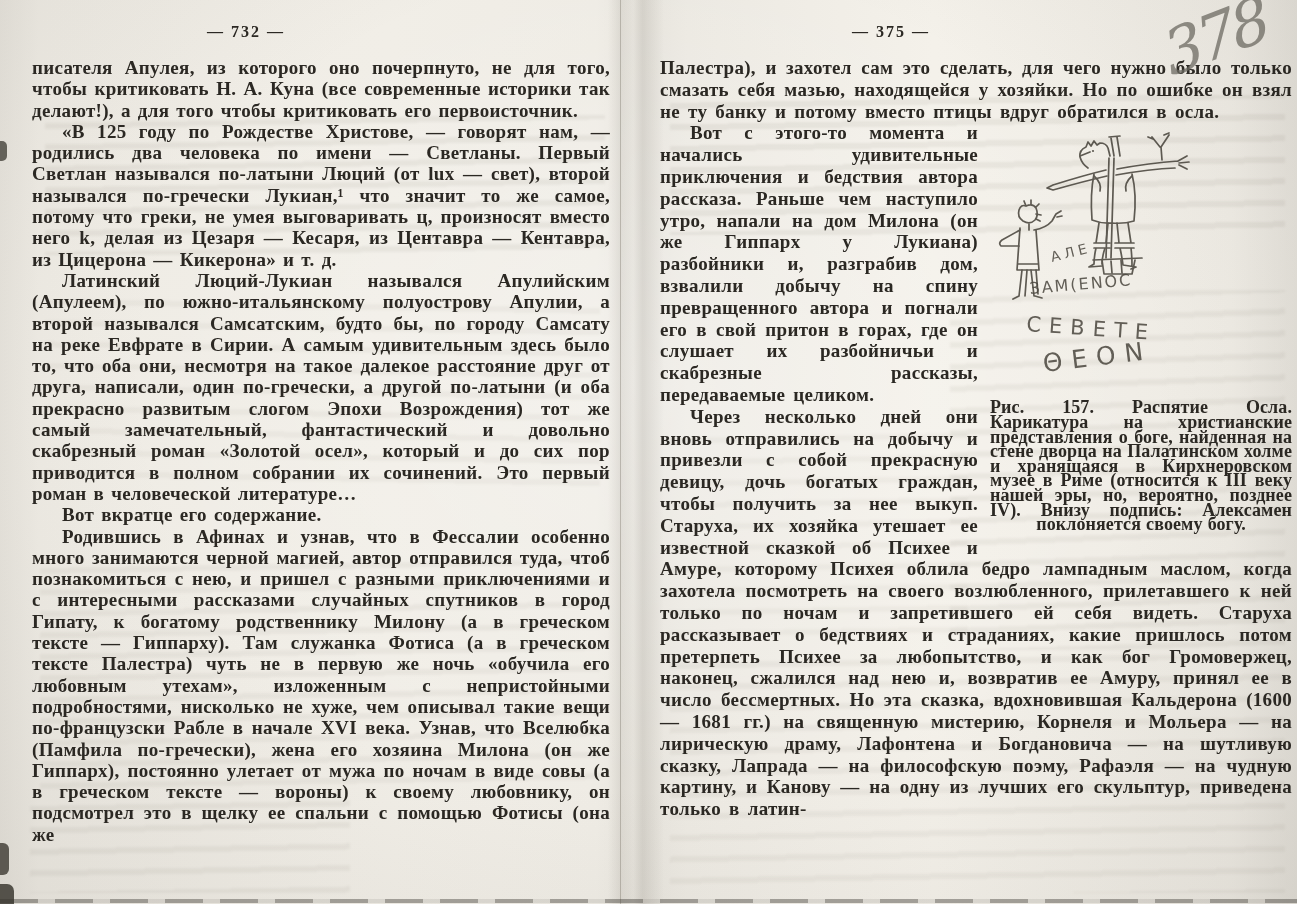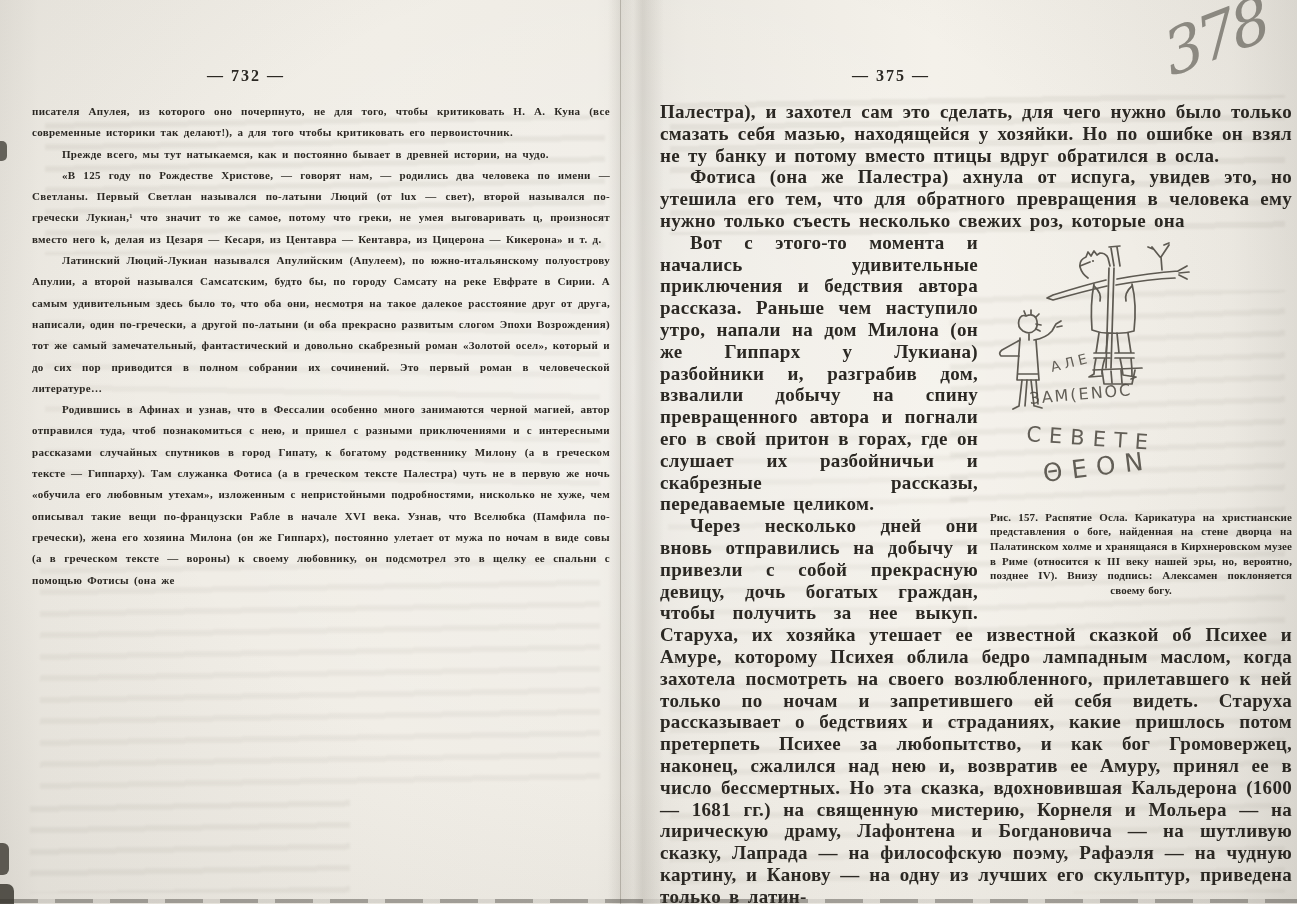--- a/index.html
+++ b/index.html
@@ -18,38 +18,38 @@
     background:linear-gradient(90deg, rgba(90,84,72,0) 0, rgba(90,84,72,.10) 22%, rgba(130,124,110,.04) 45%, rgba(90,84,72,.13) 62%, rgba(90,84,72,0) 100%);}
   .gutter-line{position:absolute;left:620px;top:0;width:1px;height:904px;z-index:2;background:rgba(85,78,66,.28);filter:blur(.6px);}
   
   .smudge{position:absolute;background:#45423b;z-index:4;}
   .smudge.a{left:0;top:141px;width:7px;height:20px;border-radius:0 5px 5px 0;opacity:.8;}
   .smudge.b{left:0;top:843px;width:9px;height:32px;border-radius:0 6px 6px 0;opacity:.85;}
   .smudge.c{left:0;top:884px;width:14px;height:20px;border-radius:0 7px 0 0;opacity:.9;}
   .bottom-band{position:absolute;left:0;top:899px;width:1297px;height:4px;z-index:4;opacity:.55;filter:blur(.5px);
     background:repeating-linear-gradient(90deg, rgba(55,52,46,.75) 0 38px, rgba(55,52,46,.18) 38px 55px);}
   
-  .page{position:absolute;top:22px;z-index:3;margin-top:44px;}
+  .page{position:absolute;top:22px;z-index:3;}
   .page-left{left:32px;width:578px;}
   .page-right{left:660px;width:632px;}
   .page-number{font-size:16px;font-weight:bold;letter-spacing:2px;text-align:center;line-height:20px;margin-bottom:15px;}
   .page-left  .page-number{transform:translateX(-75px);}
   .page-right .page-number{transform:translateX(-85px);}
   .page p{margin:0;text-align:justify;font-weight:bold;}
-  .page-left  p{font-size:11px;line-height:21.3px;word-spacing:2px;letter-spacing:.3px;}
+  .page-left  p{font-size:19px;line-height:21.3px;word-spacing:2px;letter-spacing:.3px;}
   .page-right p{font-size:19px;line-height:21.8px;word-spacing:3px;letter-spacing:.3px;}
   .indent{text-indent:30px;}
   .cont{text-indent:0;}
   
   .footnote-block{position:absolute;left:0;top:822px;width:578px;}
   .footnote-rule{width:88px;height:1.5px;background:#3a362f;margin-left:-18px;}
   .footnote{font-size:14.2px;line-height:20px;font-weight:bold;text-align:justify;text-indent:22px;margin-top:9px;word-spacing:1.5px;}
   
   .figure{float:right;width:302px;margin:2px 0 8px 12px;}
-  .figure-caption{font-size:11px;line-height:14.6px;font-weight:bold;text-align:justify;text-align-last:center;
+  .figure-caption{font-size:18px;line-height:14.6px;font-weight:bold;text-align:justify;text-align-last:center;
     word-spacing:.5px;letter-spacing:.1px;margin-top:4px;}
   
   .pencil{position:absolute;left:1162px;top:0px;z-index:5;font-family:"DejaVu Serif",serif;font-style:italic;
     font-size:62px;color:rgba(108,105,98,.75);transform:rotate(-21deg) skewX(-6deg);letter-spacing:-4px;}
 </style>
 </head>
 <body>
 
 <div class="scan">
 
@@ -67,30 +67,29 @@
   <div class="smudge a"></div>
   <div class="smudge b"></div>
   <div class="smudge c"></div>
   <div class="bottom-band"></div>
 
   <div class="pencil">378</div>
 
   <div class="page page-left">
     <div class="page-number">— 732 —</div>
     <p class="cont">писателя Апулея, из которого оно почерпнуто, не для того, чтобы критиковать Н. А. Куна (все современные историки так делают!), а для того чтобы критиковать его первоисточник.</p>
-    <p class="indent">Прежде всего, мы тут натыкаемся, как и постоянно бывает в древней истории, на чудо.</p>
     <p class="indent">«В 125 году по Рождестве Христове, — говорят нам, — родились два человека по имени — Светланы. Первый Светлан назывался по-латыни Люций (от lux — свет), второй назывался по-гречески Лукиан,¹ что значит то же самое, потому что греки, не умея выговаривать ц, произносят вместо него k, делая из Цезаря — Кесаря, из Центавра — Кентавра, из Цицерона — Кикерона» и т. д.</p>
     <p class="indent">Латинский Люций-Лукиан назывался Апулийским (Апулеем), по южно-итальянскому полуострову Апулии, а второй назывался Самсатским, будто бы, по городу Самсату на реке Евфрате в Сирии. А самым удивительным здесь было то, что оба они, несмотря на такое далекое расстояние друг от друга, написали, один по-гречески, а другой по-латыни (и оба прекрасно развитым слогом Эпохи Возрождения) тот же самый замечательный, фантастический и довольно скабрезный роман «Золотой осел», который и до сих пор приводится в полном собрании их сочинений. Это первый роман в человеческой литературе…</p>
+    <p class="indent">Вот вкратце его содержание.</p>
     <p class="indent">Родившись в Афинах и узнав, что в Фессалии особенно много занимаются черной магией, автор отправился туда, чтоб познакомиться с нею, и пришел с разными приключениями и с интересными рассказами случайных спутников в город Гипату, к богатому родственнику Милону (а в греческом тексте — Гиппарху). Там служанка Фотиса (а в греческом тексте Палестра) чуть не в первую же ночь «обучила его любовным утехам», изложенным с непристойными подробностями, нисколько не хуже, чем описывал такие вещи по-французски Рабле в начале XVI века. Узнав, что Вселюбка (Памфила по-гречески), жена его хозяина Милона (он же Гиппарх), постоянно улетает от мужа по ночам в виде совы (а в греческом тексте — вороны) к своему любовнику, он подсмотрел это в щелку ее спальни с помощью Фотисы (она же</p>
   </div>
 
   <div class="page page-right">
     <div class="page-number">— 375 —</div>
     <p class="cont">Палестра), и захотел сам это сделать, для чего нужно было только смазать себя мазью, находящейся у хозяйки. Но по ошибке он взял не ту банку и потому вместо птицы вдруг обратился в осла.</p>
-    <p class="indent">Фотиса (она же Палестра) ахнула от испуга, увидев это, но утешила его тем, что для обратного превращения в человека ему нужно только съесть несколько свежих роз, которые она</p>
 
     <div>
 
       <div class="figure">
         <svg width="302" height="268" viewBox="0 0 302 268" xmlns="http://www.w3.org/2000/svg">
           <g stroke="#4a463e" stroke-width="1.7" fill="none" stroke-linecap="round" stroke-linejoin="round" opacity="0.88">
             <g>
               <path d="M162,13 l8,10 m9,-12 l-8,12 l1,13 m-14,-23 l5,2 m11,-4 l5,-2"></path>
             </g>
             <g>

